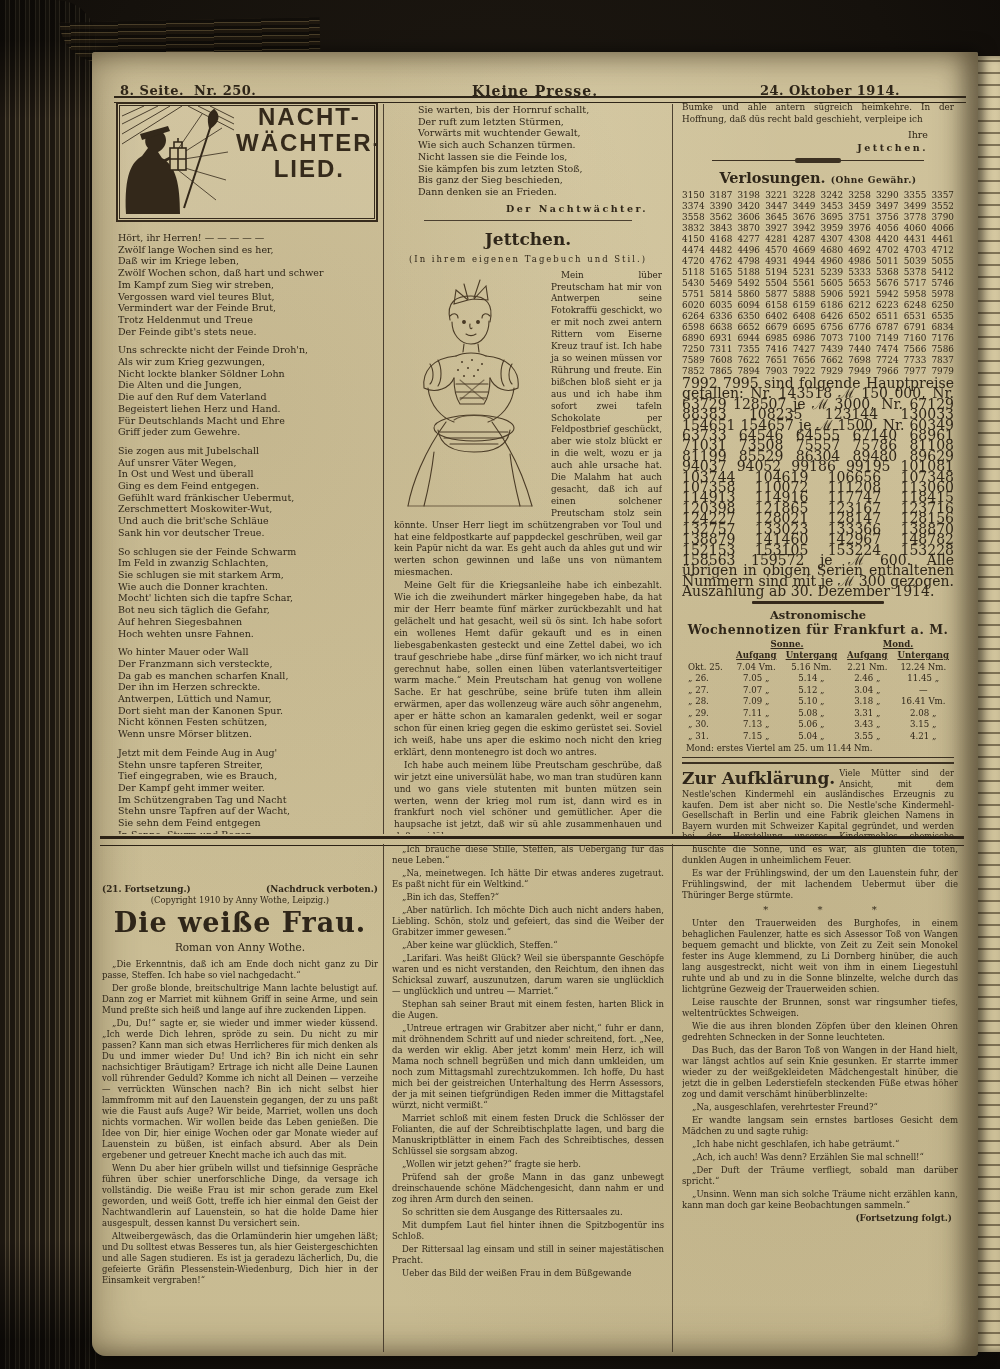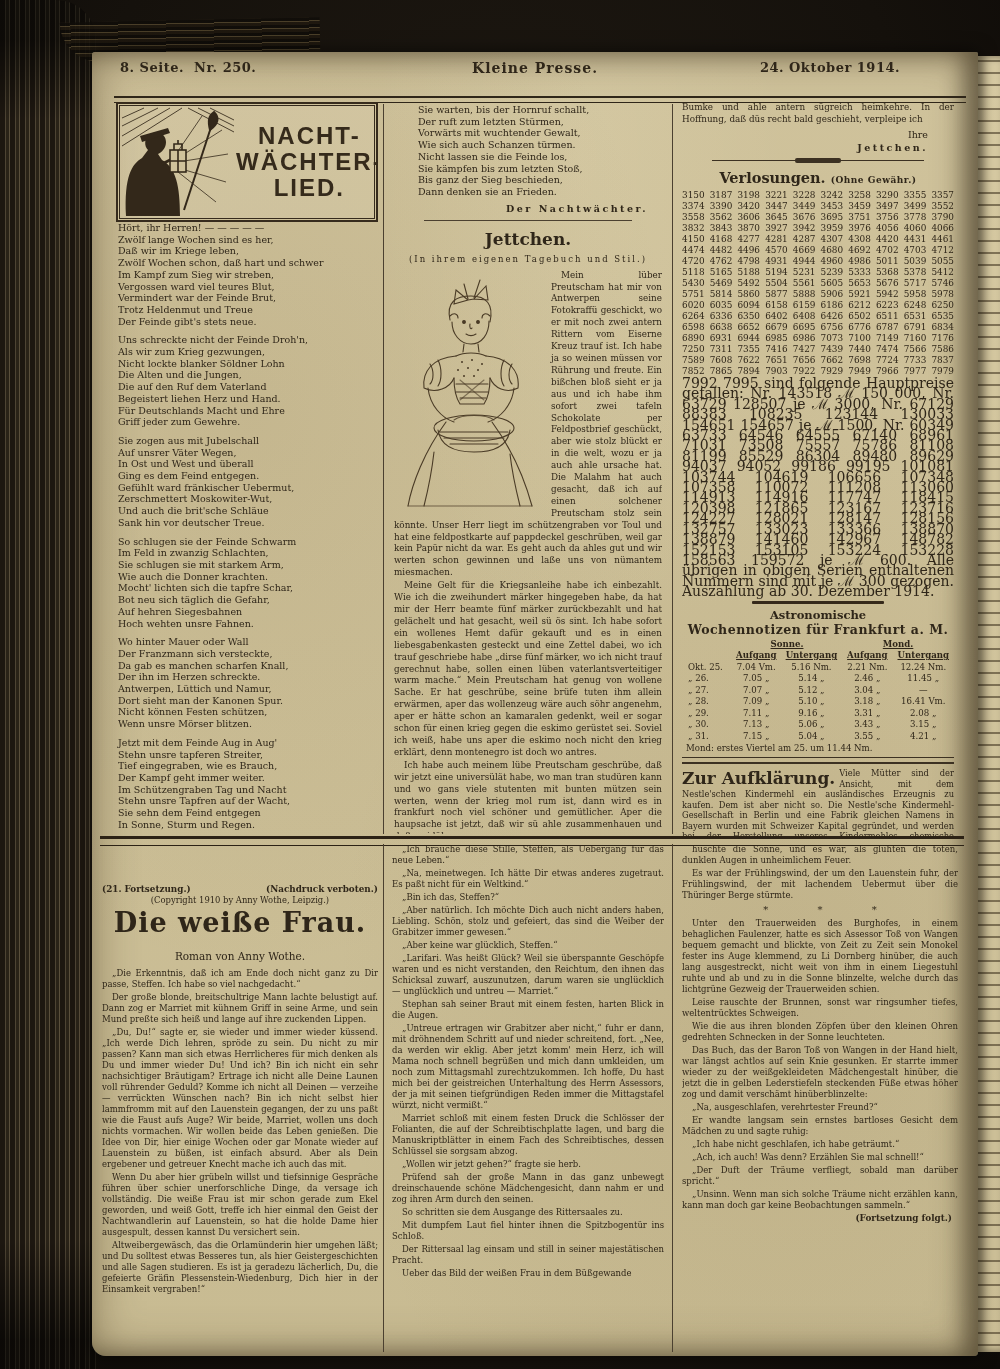--- a/index.html
+++ b/index.html
@@ -39,40 +39,40 @@
   
   .adjacent-page{
     position:absolute;right:0;top:56px;width:22px;height:1296px;
     background:
       repeating-linear-gradient(to bottom, rgba(58,46,26,.0) 0 4px, rgba(58,46,26,.55) 4px 6px, rgba(58,46,26,.0) 6px 12px),
       linear-gradient(#d6c9a2,#cabd95);
     box-shadow:inset 6px 0 8px rgba(20,14,6,.55);
   }
 
   
-  .masthead{position:absolute;left:0;top:8px;width:100%;height:22px;font-weight:bold;font-size:13px;}
+  .masthead{position:absolute;left:0;top:31px;width:100%;height:22px;font-weight:bold;font-size:13px;}
   .mast-left{position:absolute;left:28px;top:0;letter-spacing:.5px;}
   .mast-center{position:absolute;left:0;right:0;text-align:center;top:0;font-size:14px;letter-spacing:1px;}
   .mast-right{position:absolute;right:78px;top:0;letter-spacing:.5px;}
   .mast-rule{position:absolute;left:22px;right:12px;top:44px;height:4px;border-top:2px solid #2f2619;border-bottom:1px solid #2f2619;}
 
   
   .vrule{position:absolute;width:1px;background:#4b4030;}
   .vr1{left:291px;top:52px;height:730px;}
   .vr2{left:580px;top:52px;height:730px;}
   .vr1b{left:291px;top:792px;height:508px;}
   .vr2b{left:580px;top:792px;height:508px;}
 
   .colA{position:absolute;left:24px;top:50px;width:262px;height:732px;overflow:hidden;}
   .colB{position:absolute;left:302px;top:50px;width:268px;height:732px;overflow:hidden;}
   .colC{position:absolute;left:590px;top:48px;width:272px;height:736px;overflow:hidden;}
 
   
   .nw-box{border:2px solid #362b1d;box-shadow:inset 0 0 0 1px #cfc29b, inset 0 0 0 2px #362b1d;
-    height:116px;display:flex;align-items:center;background:rgba(255,250,230,.12);}
+    height:116px;display:flex;align-items:flex-start;margin-bottom:10px;background:rgba(255,250,230,.12);}
   .nw-art{width:118px;flex:none;}
   .nw-title{flex:1;display:flex;flex-direction:column;justify-content:center;align-items:center;
     font-family:"Liberation Sans",sans-serif;font-weight:bold;font-size:24px;line-height:26px;
     letter-spacing:2px;color:#352a1b;white-space:pre-line;text-align:center;}
   .stanza{font-size:9.5px;line-height:11.7px;margin:0 0 7px 2px;white-space:pre-line;}
   .stanza-list .stanza:first-child{margin-top:0;}
 
   
   .poem-end{font-size:9.5px;line-height:11.7px;white-space:pre-line;margin:2px 0 0 24px;}
   .nw-signature{text-align:right;font-size:9.5px;letter-spacing:2.5px;margin:5px 14px 6px 0;font-weight:bold;}
@@ -113,21 +113,21 @@
   
   .feuilleton-rule{position:absolute;left:8px;right:14px;top:784px;height:6px;
     border-top:3px solid #2c2215;border-bottom:1px solid #2c2215;}
 
   
   .colD{position:absolute;left:10px;top:832px;width:276px;height:512px;overflow:hidden;}
   .colE{position:absolute;left:300px;top:792px;width:272px;height:512px;overflow:hidden;}
   .colF{position:absolute;left:590px;top:792px;width:276px;height:512px;overflow:hidden;}
   .novel-notes{display:flex;justify-content:space-between;font-size:8.8px;font-weight:bold;}
   .novel-copy{text-align:center;font-size:8.4px;margin:1px 0 2px;}
-  .novel-title{text-align:center;font-size:27px;font-weight:bold;letter-spacing:1px;margin:2px 0 12px;}
+  .novel-title{text-align:center;font-size:27px;font-weight:bold;letter-spacing:1px;margin:2px 0 3px;}
   .novel-byline{text-align:center;font-size:10.5px;margin-bottom:6px;}
   .novel-body{font-size:8.5px;line-height:11px;text-align:justify;}
   .novel-body p{margin:0 0 2px;text-indent:10px;}
   .star-sep{text-align:center;font-size:10px;letter-spacing:0;word-spacing:46px;margin:3px 0;}
   .fortsetzung{text-align:right;font-size:8.8px;font-weight:bold;margin-top:2px;padding-right:6px;}
 
   svg{display:block;}
 </style>
 </head>
 <body>
@@ -388,21 +388,21 @@
             <tr>
             <td class="d">„ 28.</td>
             <td>7.09 „</td>
             <td>5.10 „</td>
             <td>3.18 „</td>
             <td>16.41 Vm.</td>
           </tr>
             <tr>
             <td class="d">„ 29.</td>
             <td>7.11 „</td>
-            <td>9.16 „</td>
+            <td>5.08 „</td>
             <td>3.31 „</td>
             <td>2.08 „</td>
           </tr>
             <tr>
             <td class="d">„ 30.</td>
             <td>7.13 „</td>
             <td>5.06 „</td>
             <td>3.43 „</td>
             <td>3.15 „</td>
           </tr>

